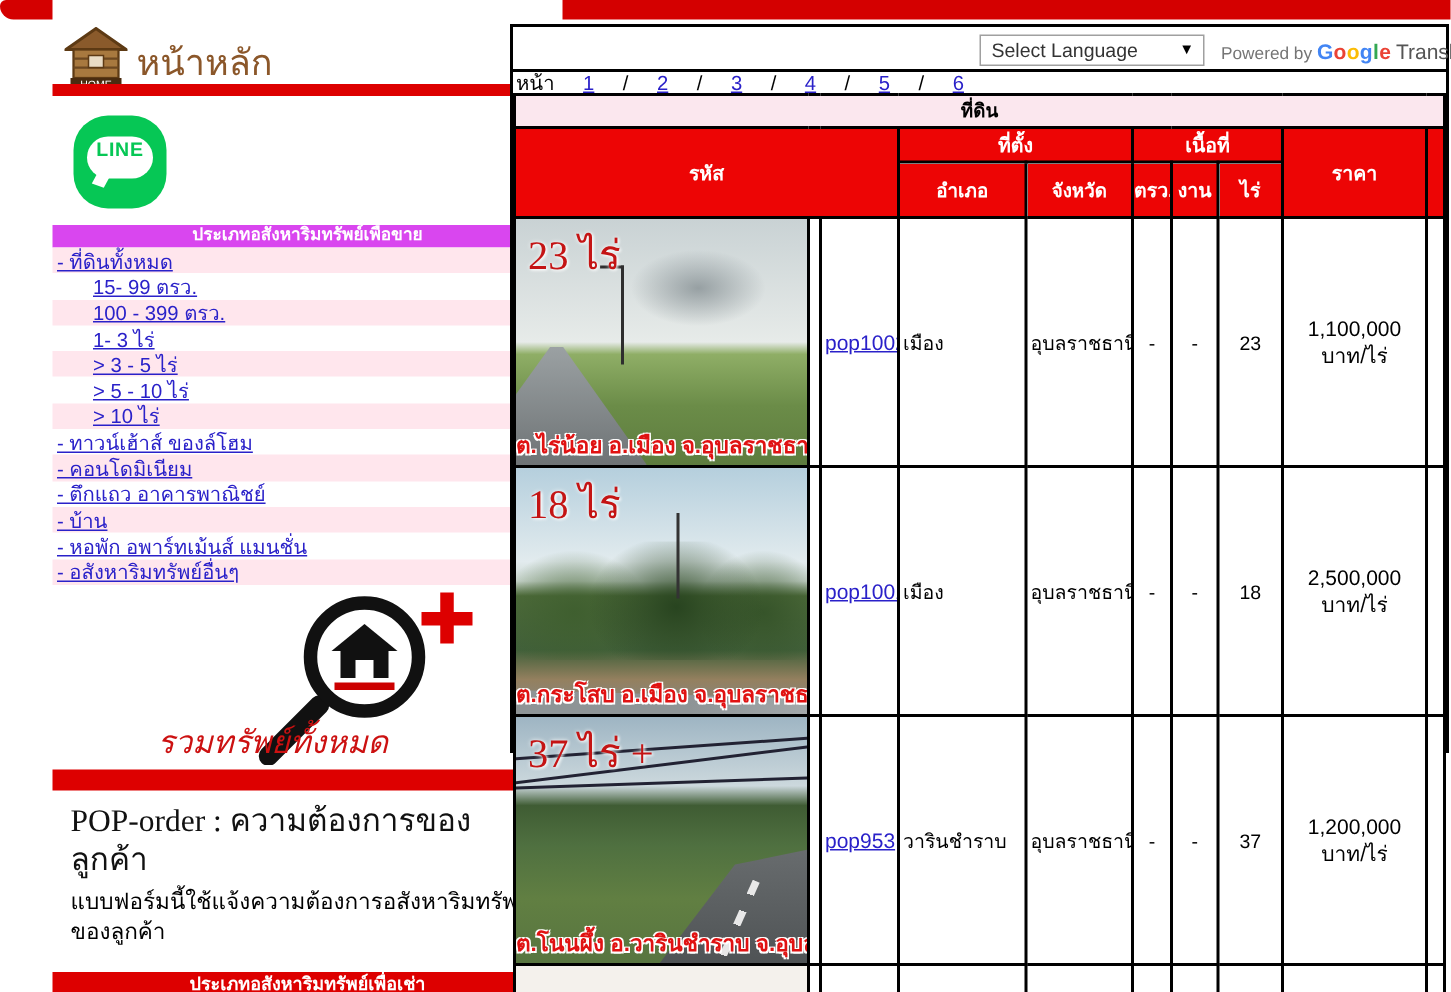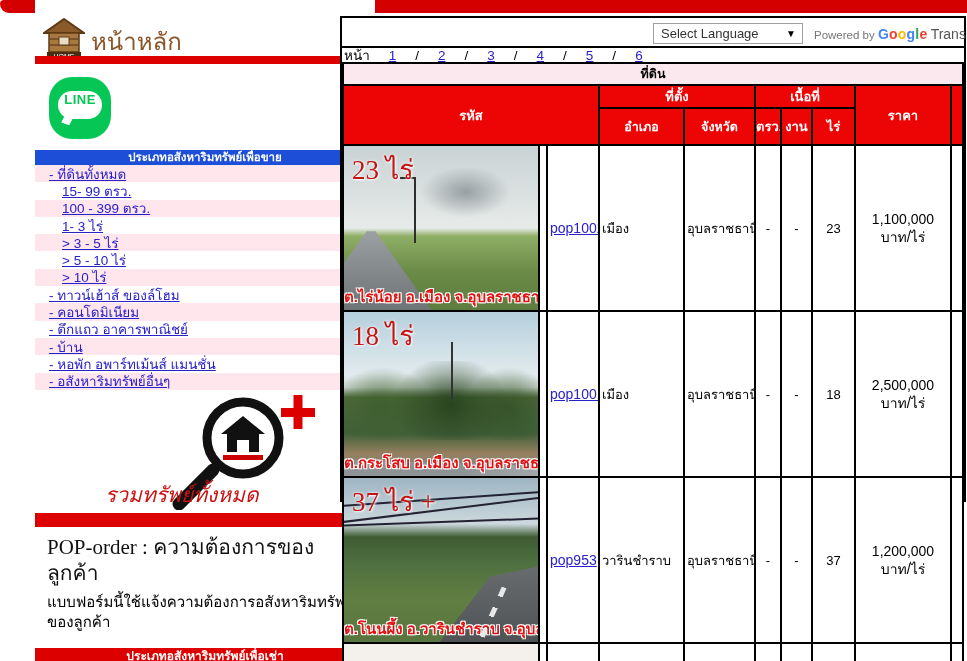--- a/index.html
+++ b/index.html
@@ -26,28 +26,28 @@
   .line-btn { position:absolute; left:14px; top:77px; width:62px; height:62px;
               background:#06c755; border-radius:23px; cursor:pointer; }
   .line-bubble { position:absolute; left:9px; top:14px; width:44px; height:28px;
                  background:#fff; border-radius:14px; }
   .line-tail { position:absolute; left:14px; top:38px; width:9px; height:9px;
                background:#fff; transform:skew(-12deg) rotate(18deg); }
   .line-word { position:absolute; left:0; top:15px; width:62px; text-align:center;
                color:#06c755; font-weight:bold; font-size:13px; letter-spacing:.5px; }
 
   .cat-header { position:absolute; left:0; top:150px; width:340px; height:15px;
-                background:#1d4ed8; color:#fff; font-weight:bold; font-size:11.5px;
+                background:#d946ef; color:#fff; font-weight:bold; font-size:11.5px;
                 text-align:center; line-height:15px; }
 
   .nav-list { position:absolute; left:0; top:165px; width:340px; }
   .nav-item { height:17.3px; display:flex; align-items:center; font-size:13.5px; }
   .nav-item.pink { background:#ffe6ed; }
   .nav-item a { color:#2a21c9; text-decoration:underline; white-space:nowrap; cursor:pointer; }
-  .nav-item.lvl0 { padding-left:14px; }
+  .nav-item.lvl0 { padding-left:3px; }
   .nav-item.lvl1 { padding-left:27px; }
 
   .logo-wrap { position:absolute; left:10px; top:392px; width:320px; height:118px;text-align:right; }
   .logo-caption { position:absolute; left:60px; top:86px; font-family:"Liberation Serif", serif;
                   font-style:italic; font-size:21px; color:#cc1111; white-space:nowrap; }
 
   .pop-title { position:absolute; left:12px; top:534px; width:316px;
                font-family:"Liberation Serif", serif; font-size:21px; color:#111; line-height:1.25; }
   .pop-desc  { position:absolute; left:12px; top:592px; width:322px;
                font-size:15px; color:#000000; line-height:1.35; }

